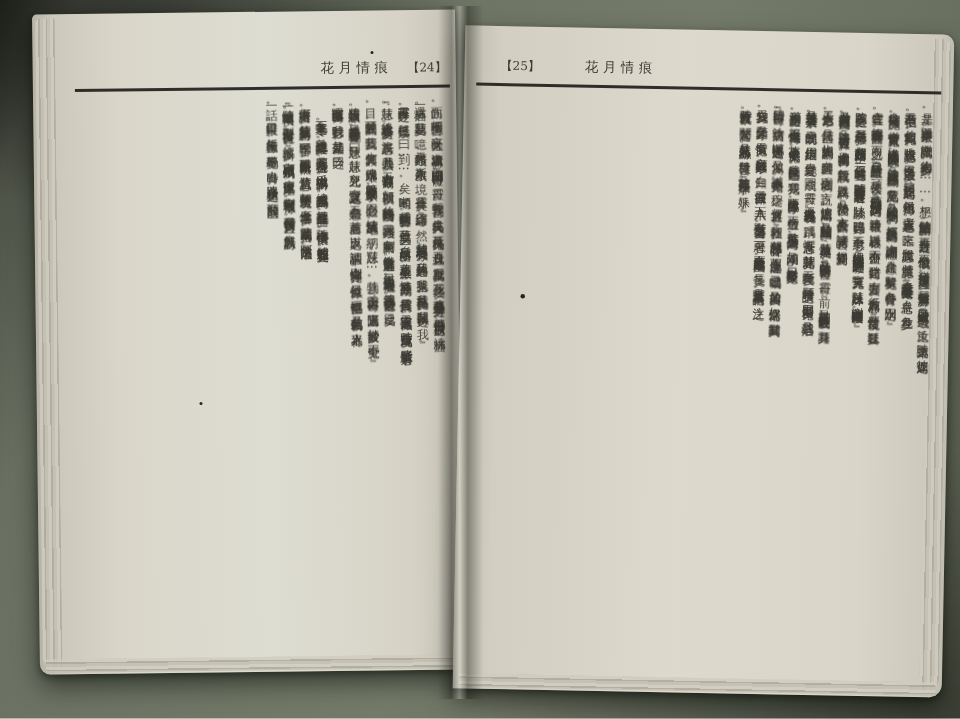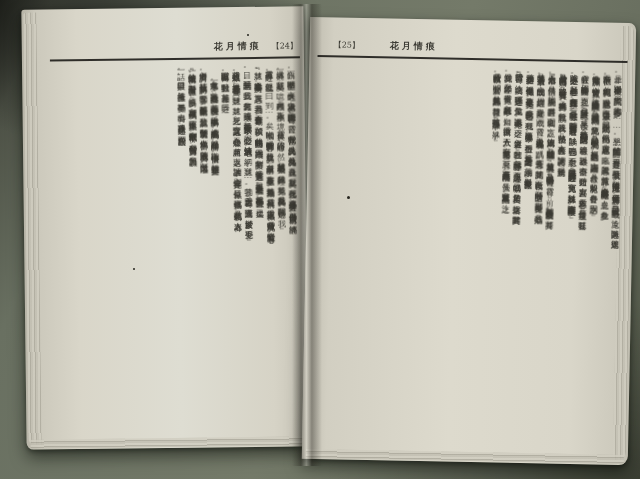--- a/index.html
+++ b/index.html
@@ -25,21 +25,21 @@
   .edge-x{position:absolute;top:3px;bottom:5px;width:13px;opacity:.85;
     background:repeating-linear-gradient(90deg,#cfccbf 0 2px,#aeab9e 2px 3px,#c4c1b4 3px 5px);}
   .page-left .edge-x{left:2px;border-radius:3px 0 0 6px;}
   .page-right .edge-x{right:2px;border-radius:0 6px 8px 0;}
   .edge-y{position:absolute;left:4px;right:4px;height:9px;bottom:1px;opacity:.8;
     background:repeating-linear-gradient(180deg,#cfccbf 0 2px,#a8a598 2px 3px,#c0bdb0 3px 5px);}
   .gutter{position:absolute;left:292px;top:4px;width:30px;height:462px;pointer-events:none;
     background:linear-gradient(90deg,rgba(30,28,22,0) 0%,rgba(30,28,22,.34) 30%,rgba(246,244,234,.30) 48%,rgba(30,28,22,.38) 66%,rgba(30,28,22,0) 100%);}
   .header{position:absolute;display:flex;align-items:baseline;color:var(--ink);
     font-size:9px;line-height:10px;white-space:nowrap;}
-  .header .title{letter-spacing:3px;font-weight:bold;}
+  .header .title{letter-spacing:3px;font-weight:normal;}
   .header .pagenum{font-size:8px;}
   .page-left .header{top:34px;right:6px;gap:10px;}
   .page-right .header{top:22px;left:24px;gap:30px;}
   .rule{position:absolute;height:2px;background:var(--rule);opacity:.9;}
   .page-left .rule{top:50px;left:28px;right:4px;}
   .page-right .rule{top:38px;left:8px;right:8px;}
   .page-text{position:absolute;writing-mode:vertical-rl;text-orientation:upright;
     color:var(--ink);font-size:8px;line-height:11px;letter-spacing:.5px;
     overflow:hidden;filter:blur(.2px);}
   .page-left .page-text{top:58px;left:6px;right:8px;bottom:14px;}

